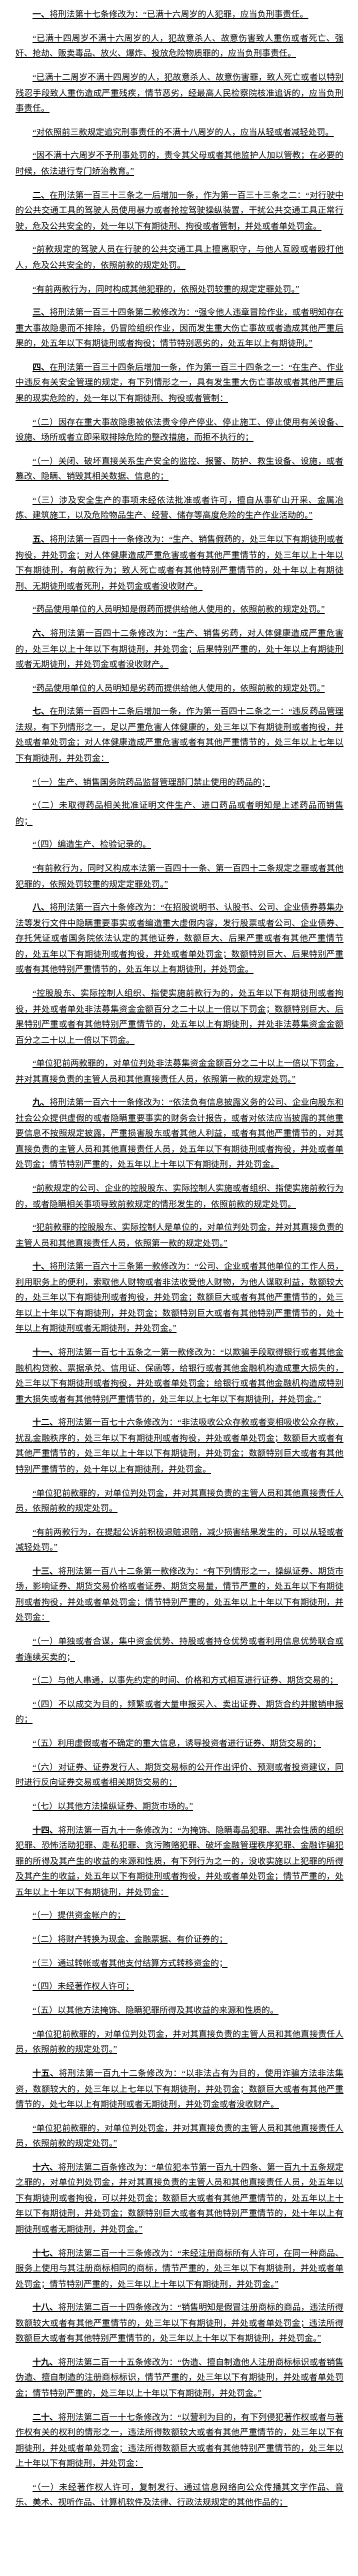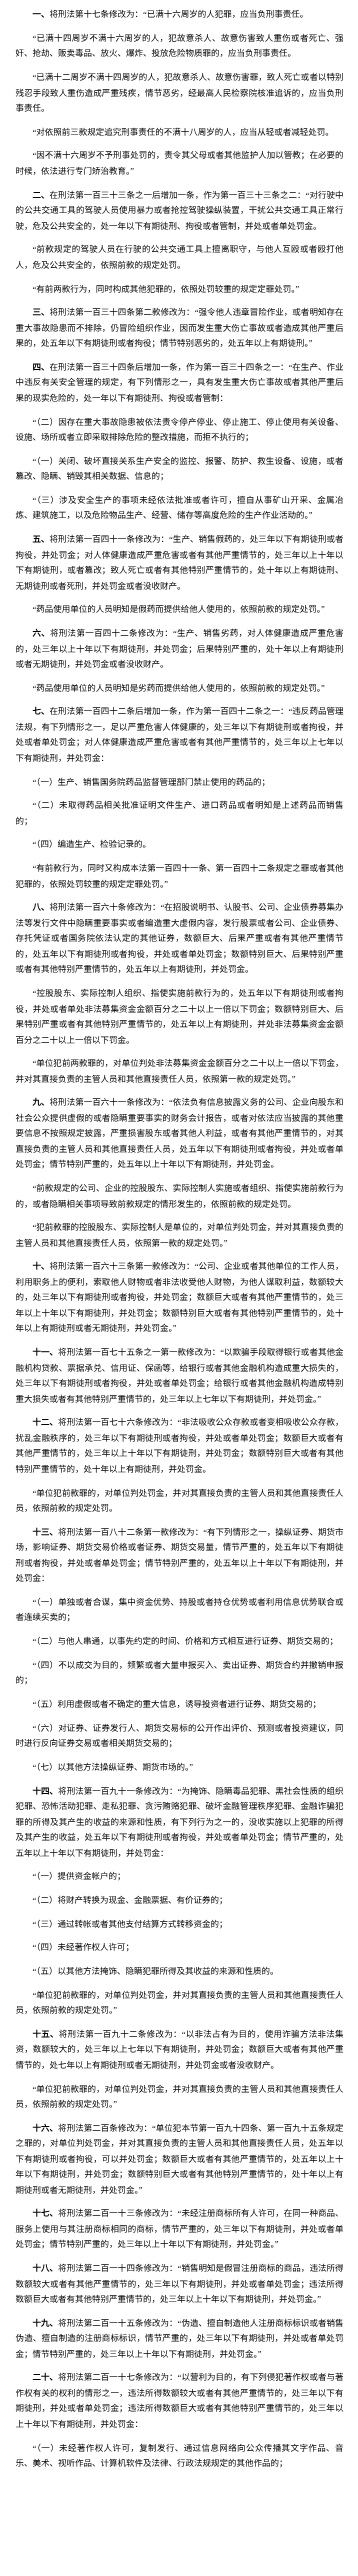--- a/index.html
+++ b/index.html
@@ -12,20 +12,21 @@
     font-family: "Liberation Serif", "DejaVu Serif", serif;
     font-size: 8.5px;
     line-height: 15.5px;
     color: #000000;
   }
   p.para {
     margin: 0 0 8.2px 0;
     text-indent: 2em;
     text-align: justify;
     word-break: break-all;
+    text-decoration: underline;
   }
   p.para .secnum { font-weight: bold; }
 </style>
 </head>
 <body>
 
 <div id="page">
   <main id="doc-body">
       <p class="para"><strong class="secnum">一、</strong><span>将刑法第十七条修改为：“已满十六周岁的人犯罪，应当负刑事责任。</span></p>
       <p class="para"><span>“已满十四周岁不满十六周岁的人，犯故意杀人、故意伤害致人重伤或者死亡、强奸、抢劫、贩卖毒品、放火、爆炸、投放危险物质罪的，应当负刑事责任。</span></p>
@@ -33,39 +34,40 @@
       <p class="para"><span>“对依照前三款规定追究刑事责任的不满十八周岁的人，应当从轻或者减轻处罚。</span></p>
       <p class="para"><span>“因不满十六周岁不予刑事处罚的，责令其父母或者其他监护人加以管教；在必要的时候，依法进行专门矫治教育。”</span></p>
       <p class="para"><strong class="secnum">二、</strong><span>在刑法第一百三十三条之一后增加一条，作为第一百三十三条之二：“对行驶中的公共交通工具的驾驶人员使用暴力或者抢控驾驶操纵装置，干扰公共交通工具正常行驶，危及公共安全的，处一年以下有期徒刑、拘役或者管制，并处或者单处罚金。</span></p>
       <p class="para"><span>“前款规定的驾驶人员在行驶的公共交通工具上擅离职守，与他人互殴或者殴打他人，危及公共安全的，依照前款的规定处罚。</span></p>
       <p class="para"><span>“有前两款行为，同时构成其他犯罪的，依照处罚较重的规定定罪处罚。”</span></p>
       <p class="para"><strong class="secnum">三、</strong><span>将刑法第一百三十四条第二款修改为：“强令他人违章冒险作业，或者明知存在重大事故隐患而不排除，仍冒险组织作业，因而发生重大伤亡事故或者造成其他严重后果的，处五年以下有期徒刑或者拘役；情节特别恶劣的，处五年以上有期徒刑。”</span></p>
       <p class="para"><strong class="secnum">四、</strong><span>在刑法第一百三十四条后增加一条，作为第一百三十四条之一：“在生产、作业中违反有关安全管理的规定，有下列情形之一，具有发生重大伤亡事故或者其他严重后果的现实危险的，处一年以下有期徒刑、拘役或者管制：</span></p>
       <p class="para"><span>“（二）因存在重大事故隐患被依法责令停产停业、停止施工、停止使用有关设备、设施、场所或者立即采取排除危险的整改措施，而拒不执行的；</span></p>
       <p class="para"><span>“（一）关闭、破坏直接关系生产安全的监控、报警、防护、救生设备、设施，或者篡改、隐瞒、销毁其相关数据、信息的；</span></p>
       <p class="para"><span>“（三）涉及安全生产的事项未经依法批准或者许可，擅自从事矿山开采、金属冶炼、建筑施工，以及危险物品生产、经营、储存等高度危险的生产作业活动的。”</span></p>
-      <p class="para"><strong class="secnum">五、</strong><span>将刑法第一百四十一条修改为：“生产、销售假药的，处三年以下有期徒刑或者拘役，并处罚金；对人体健康造成严重危害或者有其他严重情节的，处三年以上十年以下有期徒刑，或者篡改；致人死亡或者有其他特别严重情节的，处十年以上有期徒刑、无期徒刑或者死刑，并处罚金或者没收财产。</span></p>
+      <p class="para"><strong class="secnum">五、</strong><span>将刑法第一百四十一条修改为：“生产、销售假药的，处三年以下有期徒刑或者拘役，并处罚金；对人体健康造成严重危害或者有其他严重情节的，处三年以上十年以下有期徒刑，有前款行为；致人死亡或者有其他特别严重情节的，处十年以上有期徒刑、无期徒刑或者死刑，并处罚金或者没收财产。</span></p>
       <p class="para"><span>“药品使用单位的人员明知是假药而提供给他人使用的，依照前款的规定处罚。”</span></p>
       <p class="para"><strong class="secnum">六、</strong><span>将刑法第一百四十二条修改为：“生产、销售劣药，对人体健康造成严重危害的，处三年以上十年以下有期徒刑，并处罚金；后果特别严重的，处十年以上有期徒刑或者无期徒刑，并处罚金或者没收财产。</span></p>
       <p class="para"><span>“药品使用单位的人员明知是劣药而提供给他人使用的，依照前款的规定处罚。”</span></p>
       <p class="para"><strong class="secnum">七、</strong><span>在刑法第一百四十二条后增加一条，作为第一百四十二条之一：“违反药品管理法规，有下列情形之一，足以严重危害人体健康的，处三年以下有期徒刑或者拘役，并处或者单处罚金；对人体健康造成严重危害或者有其他严重情节的，处三年以上七年以下有期徒刑，并处罚金：</span></p>
       <p class="para"><span>“（一）生产、销售国务院药品监督管理部门禁止使用的药品的；</span></p>
       <p class="para"><span>“（二）未取得药品相关批准证明文件生产、进口药品或者明知是上述药品而销售的；</span></p>
       <p class="para"><span>“（四）编造生产、检验记录的。</span></p>
       <p class="para"><span>“有前款行为，同时又构成本法第一百四十一条、第一百四十二条规定之罪或者其他犯罪的，依照处罚较重的规定定罪处罚。”</span></p>
       <p class="para"><strong class="secnum">八、</strong><span>将刑法第一百六十条修改为：“在招股说明书、认股书、公司、企业债券募集办法等发行文件中隐瞒重要事实或者编造重大虚假内容，发行股票或者公司、企业债券、存托凭证或者国务院依法认定的其他证券，数额巨大、后果严重或者有其他严重情节的，处五年以下有期徒刑或者拘役，并处或者单处罚金；数额特别巨大、后果特别严重或者有其他特别严重情节的，处五年以上有期徒刑，并处罚金。</span></p>
       <p class="para"><span>“控股股东、实际控制人组织、指使实施前款行为的，处五年以下有期徒刑或者拘役，并处或者单处非法募集资金金额百分之二十以上一倍以下罚金；数额特别巨大、后果特别严重或者有其他特别严重情节的，处五年以上有期徒刑，并处非法募集资金金额百分之二十以上一倍以下罚金。</span></p>
       <p class="para"><span>“单位犯前两款罪的，对单位判处非法募集资金金额百分之二十以上一倍以下罚金，并对其直接负责的主管人员和其他直接责任人员，依照第一款的规定处罚。”</span></p>
       <p class="para"><strong class="secnum">九、</strong><span>将刑法第一百六十一条修改为：“依法负有信息披露义务的公司、企业向股东和社会公众提供虚假的或者隐瞒重要事实的财务会计报告，或者对依法应当披露的其他重要信息不按照规定披露，严重损害股东或者其他人利益，或者有其他严重情节的，对其直接负责的主管人员和其他直接责任人员，处五年以下有期徒刑或者拘役，并处或者单处罚金；情节特别严重的，处五年以上十年以下有期徒刑，并处罚金。</span></p>
       <p class="para"><span>“前款规定的公司、企业的控股股东、实际控制人实施或者组织、指使实施前款行为的，或者隐瞒相关事项导致前款规定的情形发生的，依照前款的规定处罚。</span></p>
       <p class="para"><span>“犯前款罪的控股股东、实际控制人是单位的，对单位判处罚金，并对其直接负责的主管人员和其他直接责任人员，依照第一款的规定处罚。”</span></p>
       <p class="para"><strong class="secnum">十、</strong><span>将刑法第一百六十三条第一款修改为：“公司、企业或者其他单位的工作人员，利用职务上的便利，索取他人财物或者非法收受他人财物，为他人谋取利益，数额较大的，处三年以下有期徒刑或者拘役，并处罚金；数额巨大或者有其他严重情节的，处三年以上十年以下有期徒刑，并处罚金；数额特别巨大或者有其他特别严重情节的，处十年以上有期徒刑或者无期徒刑，并处罚金。”</span></p>
       <p class="para"><strong class="secnum">十一、</strong><span>将刑法第一百七十五条之一第一款修改为：“以欺骗手段取得银行或者其他金融机构贷款、票据承兑、信用证、保函等，给银行或者其他金融机构造成重大损失的，处三年以下有期徒刑或者拘役，并处或者单处罚金；给银行或者其他金融机构造成特别重大损失或者有其他特别严重情节的，处三年以上七年以下有期徒刑，并处罚金。”</span></p>
       <p class="para"><strong class="secnum">十二、</strong><span>将刑法第一百七十六条修改为：“非法吸收公众存款或者变相吸收公众存款，扰乱金融秩序的，处三年以下有期徒刑或者拘役，并处或者单处罚金；数额巨大或者有其他严重情节的，处三年以上十年以下有期徒刑，并处罚金；数额特别巨大或者有其他特别严重情节的，处十年以上有期徒刑，并处罚金。</span></p>
       <p class="para"><span>“单位犯前款罪的，对单位判处罚金，并对其直接负责的主管人员和其他直接责任人员，依照前款的规定处罚。</span></p>
+      <p class="para"><span>“有前两款行为，在提起公诉前积极退赃退赔，减少损害结果发生的，可以从轻或者减轻处罚。”</span></p>
       <p class="para"><strong class="secnum">十三、</strong><span>将刑法第一百八十二条第一款修改为：“有下列情形之一，操纵证券、期货市场，影响证券、期货交易价格或者证券、期货交易量，情节严重的，处五年以下有期徒刑或者拘役，并处或者单处罚金；情节特别严重的，处五年以上十年以下有期徒刑，并处罚金：</span></p>
       <p class="para"><span>“（一）单独或者合谋，集中资金优势、持股或者持仓优势或者利用信息优势联合或者连续买卖的；</span></p>
       <p class="para"><span>“（二）与他人串通，以事先约定的时间、价格和方式相互进行证券、期货交易的；</span></p>
       <p class="para"><span>“（四）不以成交为目的，频繁或者大量申报买入、卖出证券、期货合约并撤销申报的；</span></p>
       <p class="para"><span>“（五）利用虚假或者不确定的重大信息，诱导投资者进行证券、期货交易的；</span></p>
       <p class="para"><span>“（六）对证券、证券发行人、期货交易标的公开作出评价、预测或者投资建议，同时进行反向证券交易或者相关期货交易的；</span></p>
       <p class="para"><span>“（七）以其他方法操纵证券、期货市场的。”</span></p>
       <p class="para"><strong class="secnum">十四、</strong><span>将刑法第一百九十一条修改为：“为掩饰、隐瞒毒品犯罪、黑社会性质的组织犯罪、恐怖活动犯罪、走私犯罪、贪污贿赂犯罪、破坏金融管理秩序犯罪、金融诈骗犯罪的所得及其产生的收益的来源和性质，有下列行为之一的，没收实施以上犯罪的所得及其产生的收益，处五年以下有期徒刑或者拘役，并处或者单处罚金；情节严重的，处五年以上十年以下有期徒刑，并处罚金：</span></p>
       <p class="para"><span>“（一）提供资金帐户的；</span></p>
       <p class="para"><span>“（二）将财产转换为现金、金融票据、有价证券的；</span></p>

